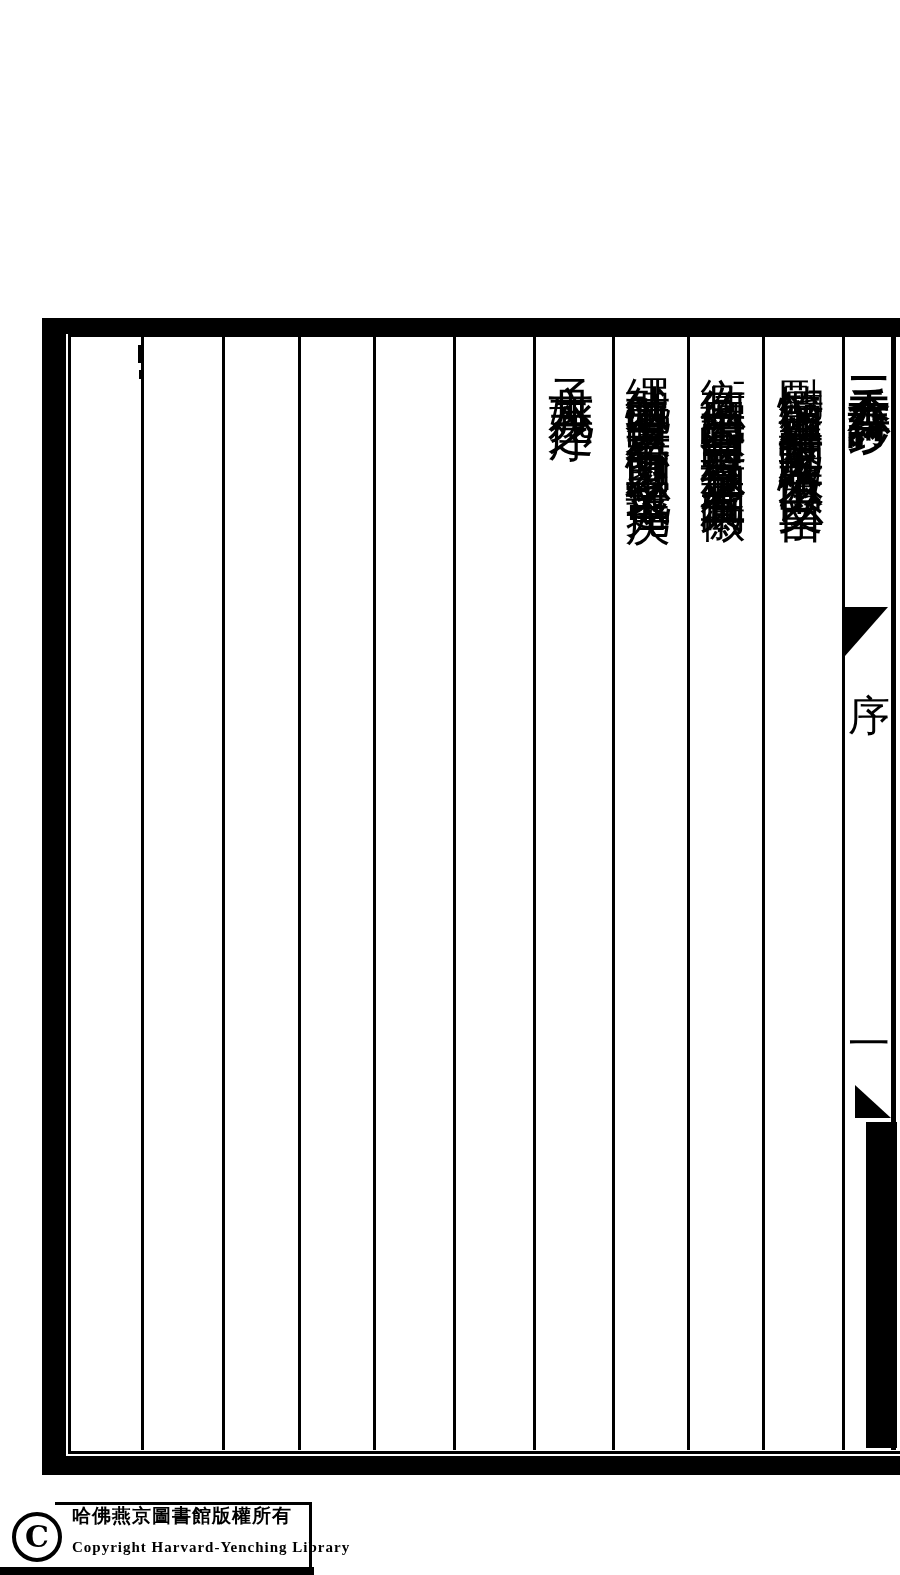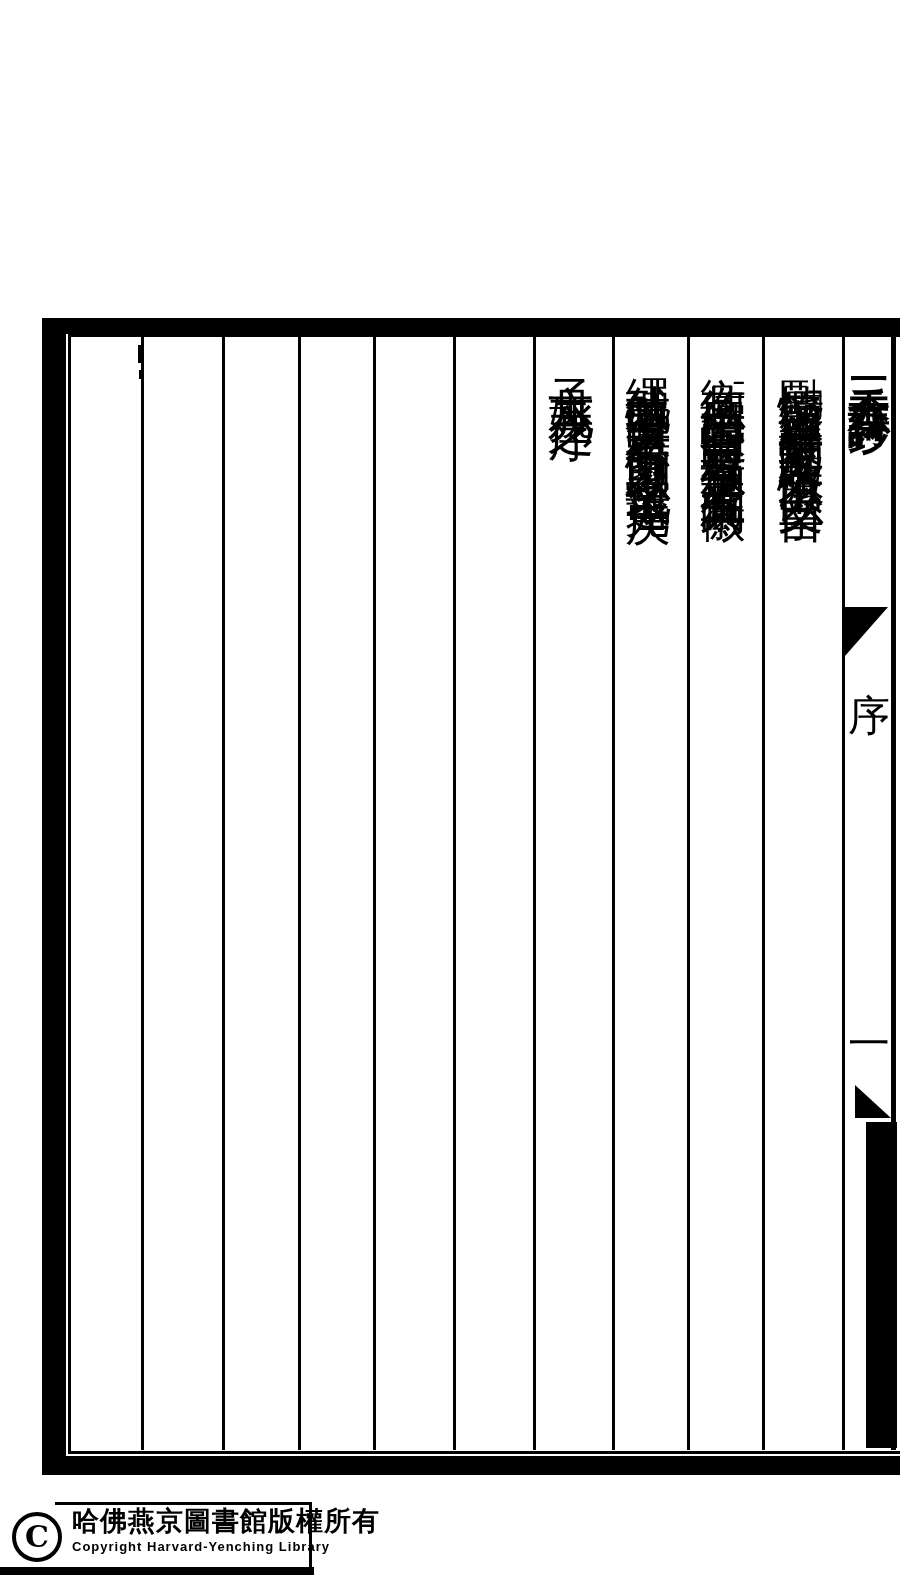--- a/index.html
+++ b/index.html
@@ -51,26 +51,26 @@
     left:55px;top:1502px;width:257px;height:66px;
     border-top:3px solid #000;border-right:3px solid #000;box-sizing:border-box;
   }
   .stamp-bottom{left:0px;top:1567px;width:314px;height:8px;background:#000;}
   .stamp-circle{
     left:12px;top:1512px;width:42px;height:42px;border:4px solid #000;border-radius:50%;
     display:flex;align-items:center;justify-content:center;background:#fff;
   }
   .stamp-c{font-size:30px;font-weight:bold;font-family:"DejaVu Serif",serif;line-height:1;}
   .stamp-cn{
-    left:72px;top:1503px;font-size:27px;font-weight:bold;letter-spacing:1px;
+    left:72px;top:1503px;font-size:19px;font-weight:bold;letter-spacing:1px;
     font-family:Liberation Serif, serif;white-space:nowrap;
   }
   .stamp-en{
-    left:72px;top:1539px;font-size:13px;font-weight:bold;letter-spacing:1px;
-    font-family:Liberation Sans, sans-serif;white-space:nowrap;
+    left:72px;top:1539px;font-size:15px;font-weight:bold;letter-spacing:1px;
+    font-family:Liberation Serif, serif;white-space:nowrap;
   }
 </style>
 </head>
 <body>
 
 <div>
 
   <div class="abs outer-frame"></div>
   <div class="abs inner-frame"></div>
 

